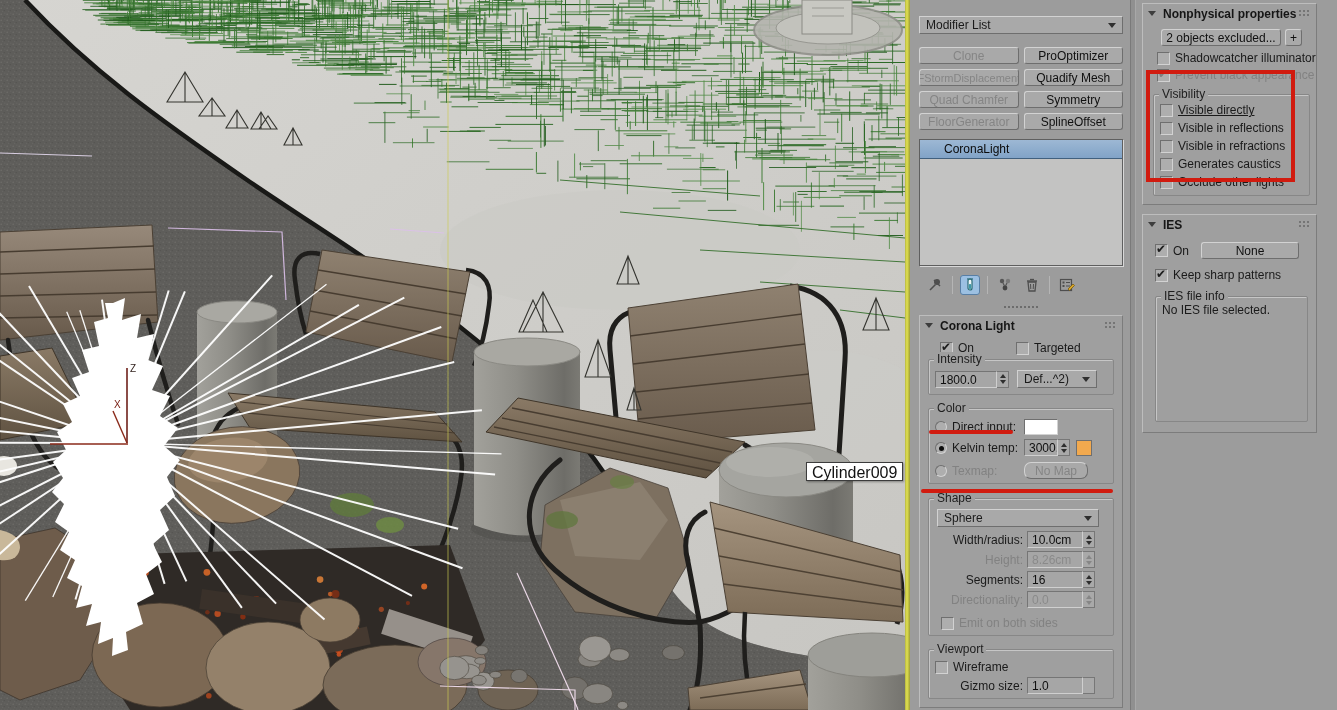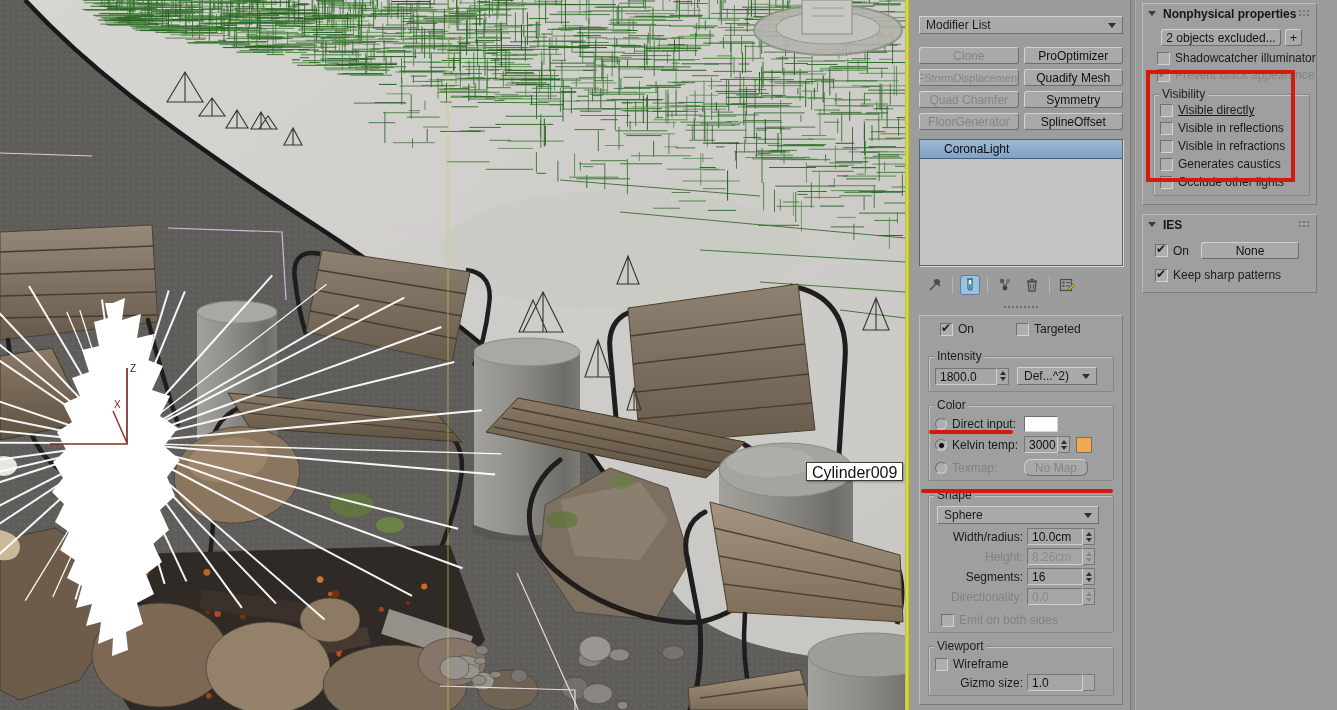--- a/index.html
+++ b/index.html
@@ -2038,31 +2038,36 @@
             <line x1="7" y1="5.5" x2="11" y2="5.5" stroke="#4e4e4e"></line>
             <line x1="7" y1="9" x2="11" y2="9" stroke="#4e4e4e"></line>
             <path d="M9,12 L14,7 L15.5,8.5 L10.5,13.5 Z" fill="#d8a62a" stroke="#7a5c10" stroke-width="0.8"></path>
           </svg>
       </span>
     </div>
 
     <div class="dotted-div"></div>
 
     <div class="rollout">
+      <div class="ro-head">
+        <span class="tri"></span>
+        <span>Corona Light</span>
+        <span class="grip"></span>
+      </div>
       <div class="ro-body">
         <div class="row" style="padding-left:12px;">
           <span class="cb">
               <span class="mark">✔</span>
             </span>
           <span class="lbl">On</span>
           <span class="cb" style="margin-left:42px;"></span>
           <span class="lbl">Targeted</span>
         </div>
 
-        <div class="group" style="margin-top:20px;">
+        <div class="group" style="margin-top:4px;">
           <span class="glabel">Intensity</span>
           <div class="row" style="gap:8px;">
             <span class="spin">
               <span class="val" style="width:62px;">1800.0</span>
               <span class="arr">
                   <i class="up"></i>
                   <i class="dn"></i>
                 </span>
             </span>
             <span class="dd" style="width:80px;">
@@ -2232,20 +2237,24 @@
             </span>
           <span class="lbl">On</span>
           <span class="btn" style="width:98px; margin-left:12px;">None</span>
         </div>
         <div class="row" style="margin-top:9px;">
           <span class="cb">
               <span class="mark">✔</span>
             </span>
           <span class="lbl">Keep sharp patterns</span>
         </div>
+        <div class="group" style="margin-top:14px; height:126px; padding:4px 6px;">
+          <span class="glabel">IES file info</span>
+          <div style="margin-top:2px;">No IES file selected.</div>
+        </div>
       </div>
     </div>
   </div>
 
   <div class="red-ul ann" style="left:929px; top:430px; width:84px;"></div>
   <div class="red-ul ann" style="left:921px; top:489px; width:192px;"></div>
   <div class="red-box ann" style="left:1146px; top:70px; width:149px; height:112px;"></div>
 
 </div>
 

